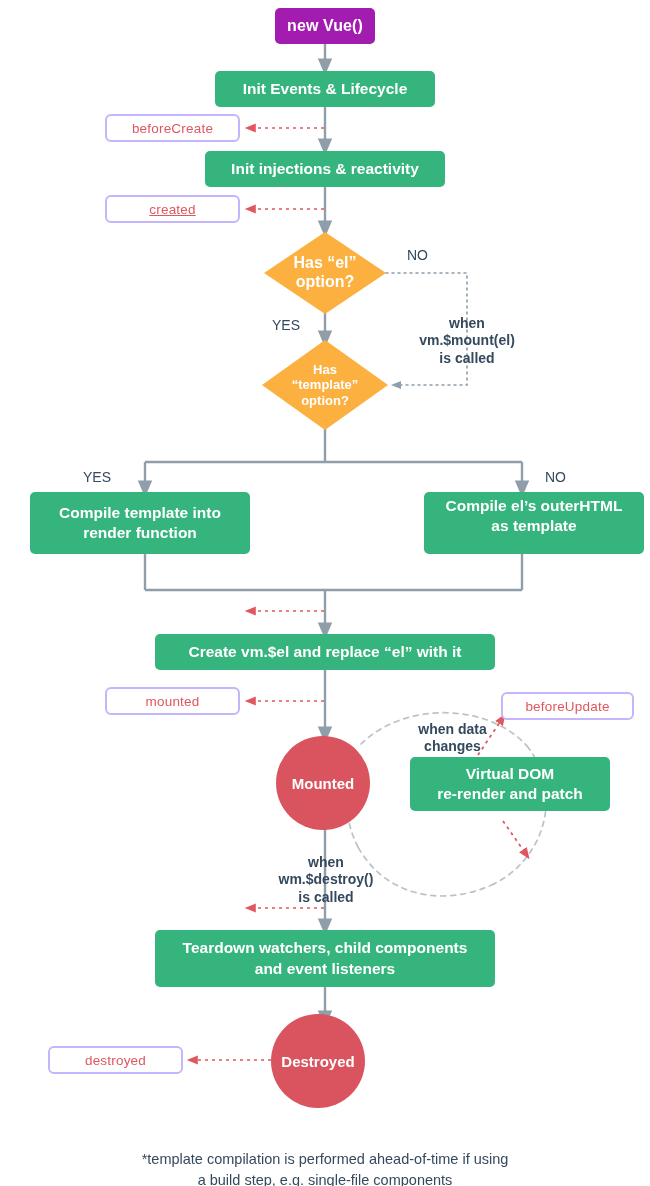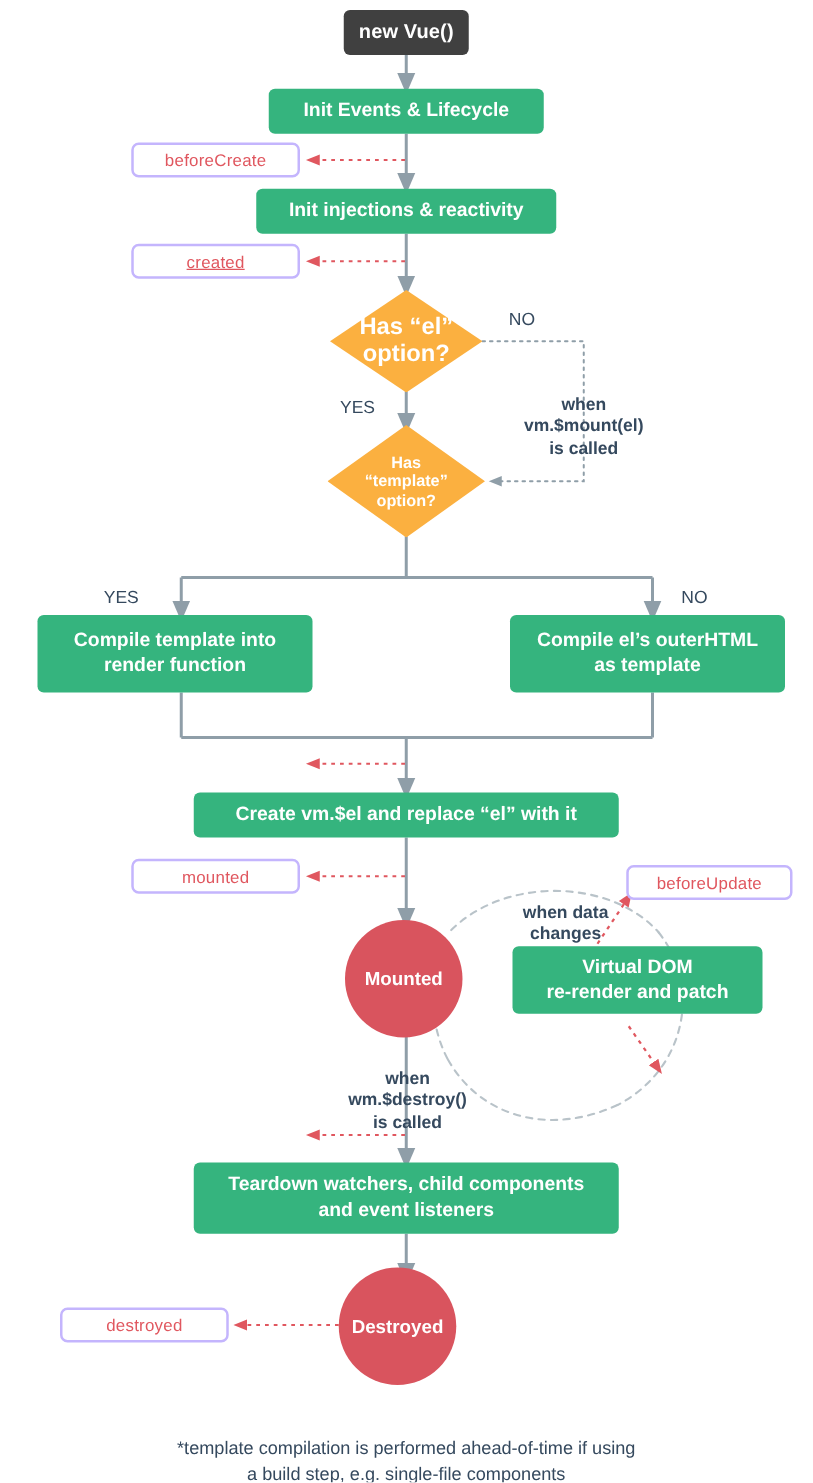--- a/index.html
+++ b/index.html
@@ -27,21 +27,21 @@
   .node {
     position: absolute;
     display: flex;
     align-items: center;
     justify-content: center;
     text-align: center;
   }
 
   
   .box-dark {
-    background: #404040;
+    background: #a21caf;
     color: #ffffff;
     border-radius: 5px;
     font-size: 16px;
     font-weight: 700;
     letter-spacing: .1px;
   }
 
   
   .box-green {
     background: #35b47e;
@@ -64,21 +64,21 @@
     clip-path: polygon(50% 0%, 100% 50%, 50% 100%, 0% 50%);
   }
   .diamond-label {
     position: absolute;
     left: 0; top: 0;
     width: 100%; height: 100%;
     display: flex;
     align-items: center;
     justify-content: center;
     color: #ffffff;
-    font-size: 19px;
+    font-size: 16px;
     font-weight: 700;
     line-height: 1.18;
     text-align: center;
     white-space: pre-line;
   }
 
   
   .circle-red {
     background: #d9545e;
     color: #ffffff;
@@ -229,21 +229,21 @@
     <div class="diamond-label" style="font-size:13px;">Has
 “template”
 option?</div>
   </div>
 
   <div class="node box-green" style="left:30px; top:492px; width:220px; height:62px;">
     <span style="white-space:pre-line;">Compile template into
 render function</span>
   </div>
 
-  <div class="node box-green" style="left:408px; top:492px; width:220px; height:62px;">
+  <div class="node box-green" style="left:424px; top:492px; width:220px; height:62px;align-items:flex-end;">
     <span style="white-space:pre-line;">Compile el’s outerHTML
 as template</span>
   </div>
 
   <div class="node box-green" style="left:155px; top:634px; width:340px; height:36px;">
     <span>Create vm.$el and replace “el” with it</span>
   </div>
 
   <div class="node circle-red" style="left:276px; top:736px; width:94px; height:94px;">
     <span>Mounted</span>

